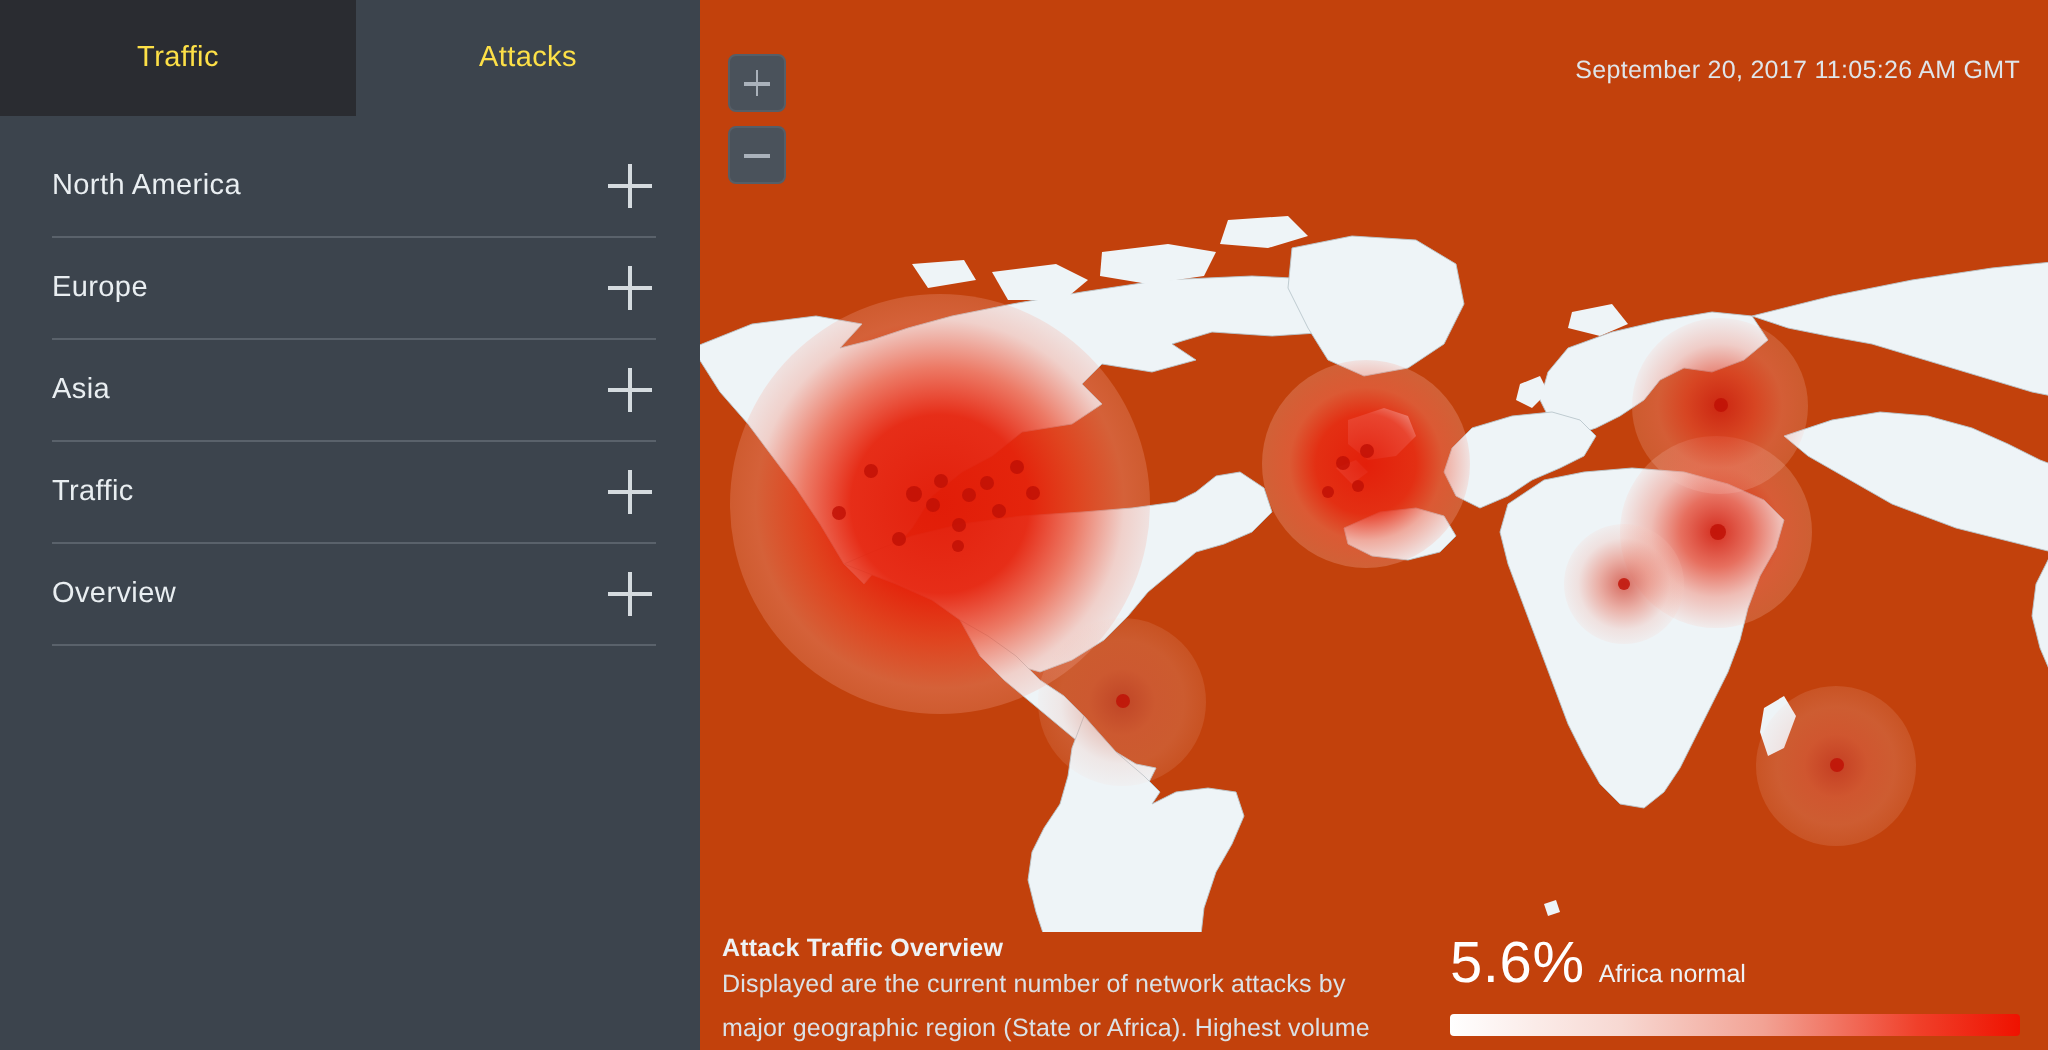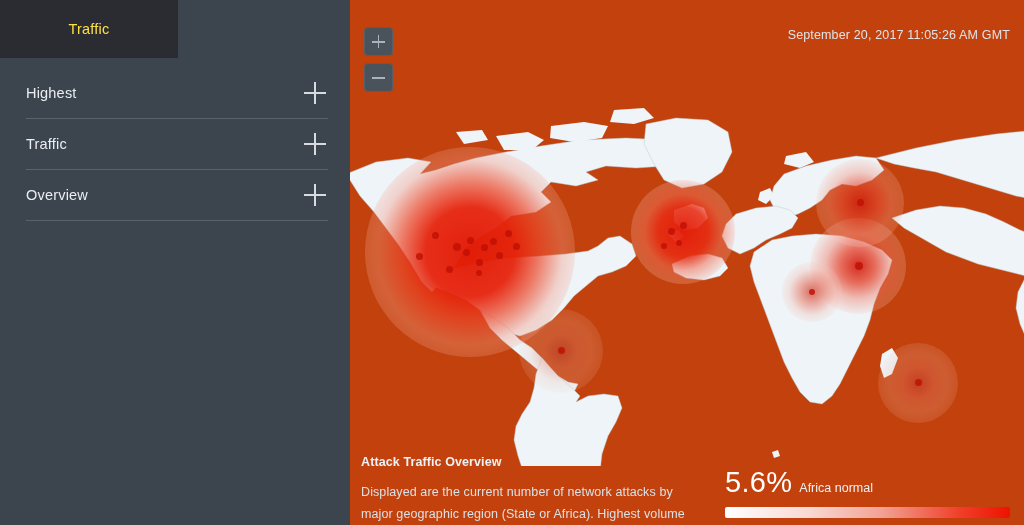--- a/index.html
+++ b/index.html
@@ -135,21 +135,21 @@
   #overview {
     position: absolute; left: 11px; bottom: 0;
     width: 350px;
     z-index: 8;
   }
   #overview-title {
     color: #eef2f5;
     font-size: 12.5px;
     font-weight: bold;
     letter-spacing: .1px;
-    margin-bottom: 12px;
+    margin-bottom: 0;
   }
   .overview-line {
     color: #dbe1e6;
     font-size: 12.5px;
     line-height: 22px;
     letter-spacing: .1px;
   }
 
   
   #gauge {
@@ -318,25 +318,36 @@
       <div id="gauge-bar"></div>
     </div>
   </div>
 
   <div id="sidebar">
 
     <div id="tabbar">
       <div class="tab active">
         <span>Traffic</span>
       </div>
+      <div class="tab inactive">
+        <span>Attacks</span>
+      </div>
     </div>
 
     <div id="region-list">
       <div class="region-row">
-        <span class="region-label">Highest</span>
+        <span class="region-label">North America</span>
+        <span class="plus-icon"></span>
+      </div>
+      <div class="region-row">
+        <span class="region-label">Europe</span>
+        <span class="plus-icon"></span>
+      </div>
+      <div class="region-row">
+        <span class="region-label">Asia</span>
         <span class="plus-icon"></span>
       </div>
       <div class="region-row">
         <span class="region-label">Traffic</span>
         <span class="plus-icon"></span>
       </div>
       <div class="region-row">
         <span class="region-label">Overview</span>
         <span class="plus-icon"></span>
       </div>

